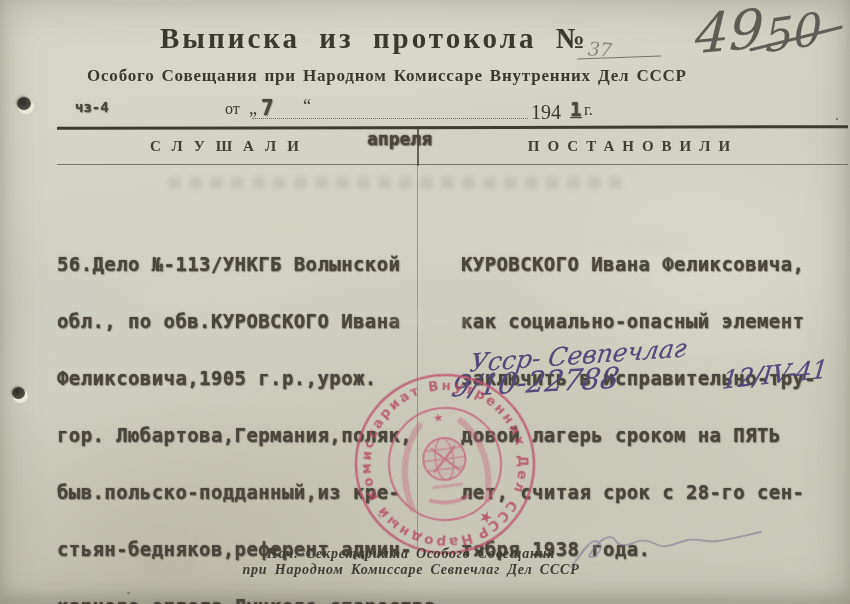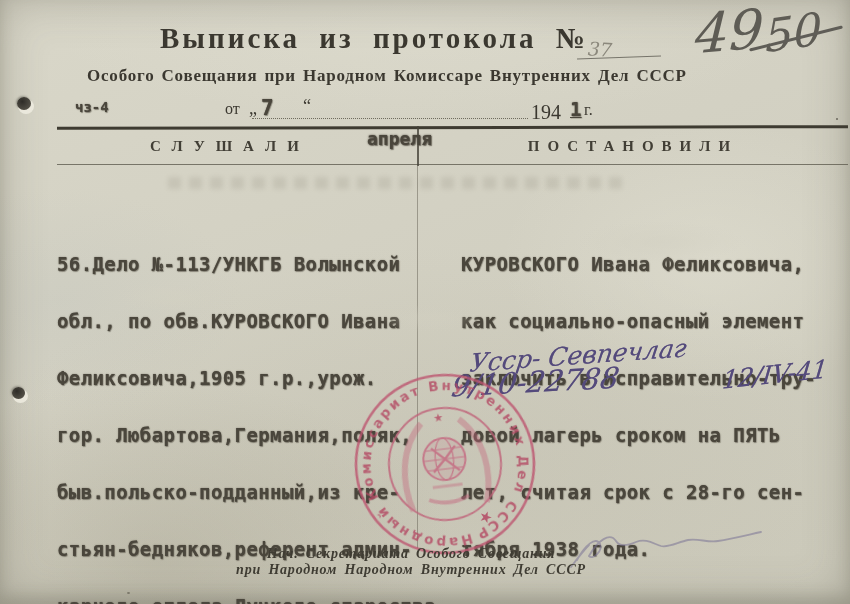--- a/index.html
+++ b/index.html
@@ -137,19 +137,19 @@
     </g>
   </svg>
   <div class="abs" style="left:479px;top:508px;font-size:15px;color:#b44a64;opacity:.85;transform:rotate(20deg);">★</div>
 
   <svg class="abs" style="left:565px;top:515px;" width="240" height="60" viewBox="0 0 240 60">
     <path d="M6,52 C12,44 18,36 24,30 M12,45 C20,30 31,21 35,29 C38,36 28,45 24,41 C33,25 45,17 51,26 C55,33 64,30 71,27 C81,23 89,29 96,31 C104,33 113,27 123,25 C133,23 143,28 153,26 C166,24 178,21 196,17" fill="none" stroke="#7a7296" stroke-width="1.8" opacity=".55" stroke-linecap="round"></path>
   </svg>
 
   <div class="abs" style="left:205px;top:546px;width:412px;text-align:center;">
     <span class="footer-line">Нач. Секретариата Особого Совещания</span>
-    <span class="footer-line">при Народном Народном Внутренних Дел СССР</span>
+    <span class="footer-line">при Народном Комиссаре Севпечлаг Дел СССР</span>
   </div>
 
   <div class="abs" style="left:836px;top:118px;width:2px;height:2px;background:#6a675c;border-radius:50%;"></div>
   <div class="abs" style="left:127px;top:592px;width:3px;height:2px;background:#7a7769;border-radius:50%;"></div>
 
 </div>
 
 </body></html>

